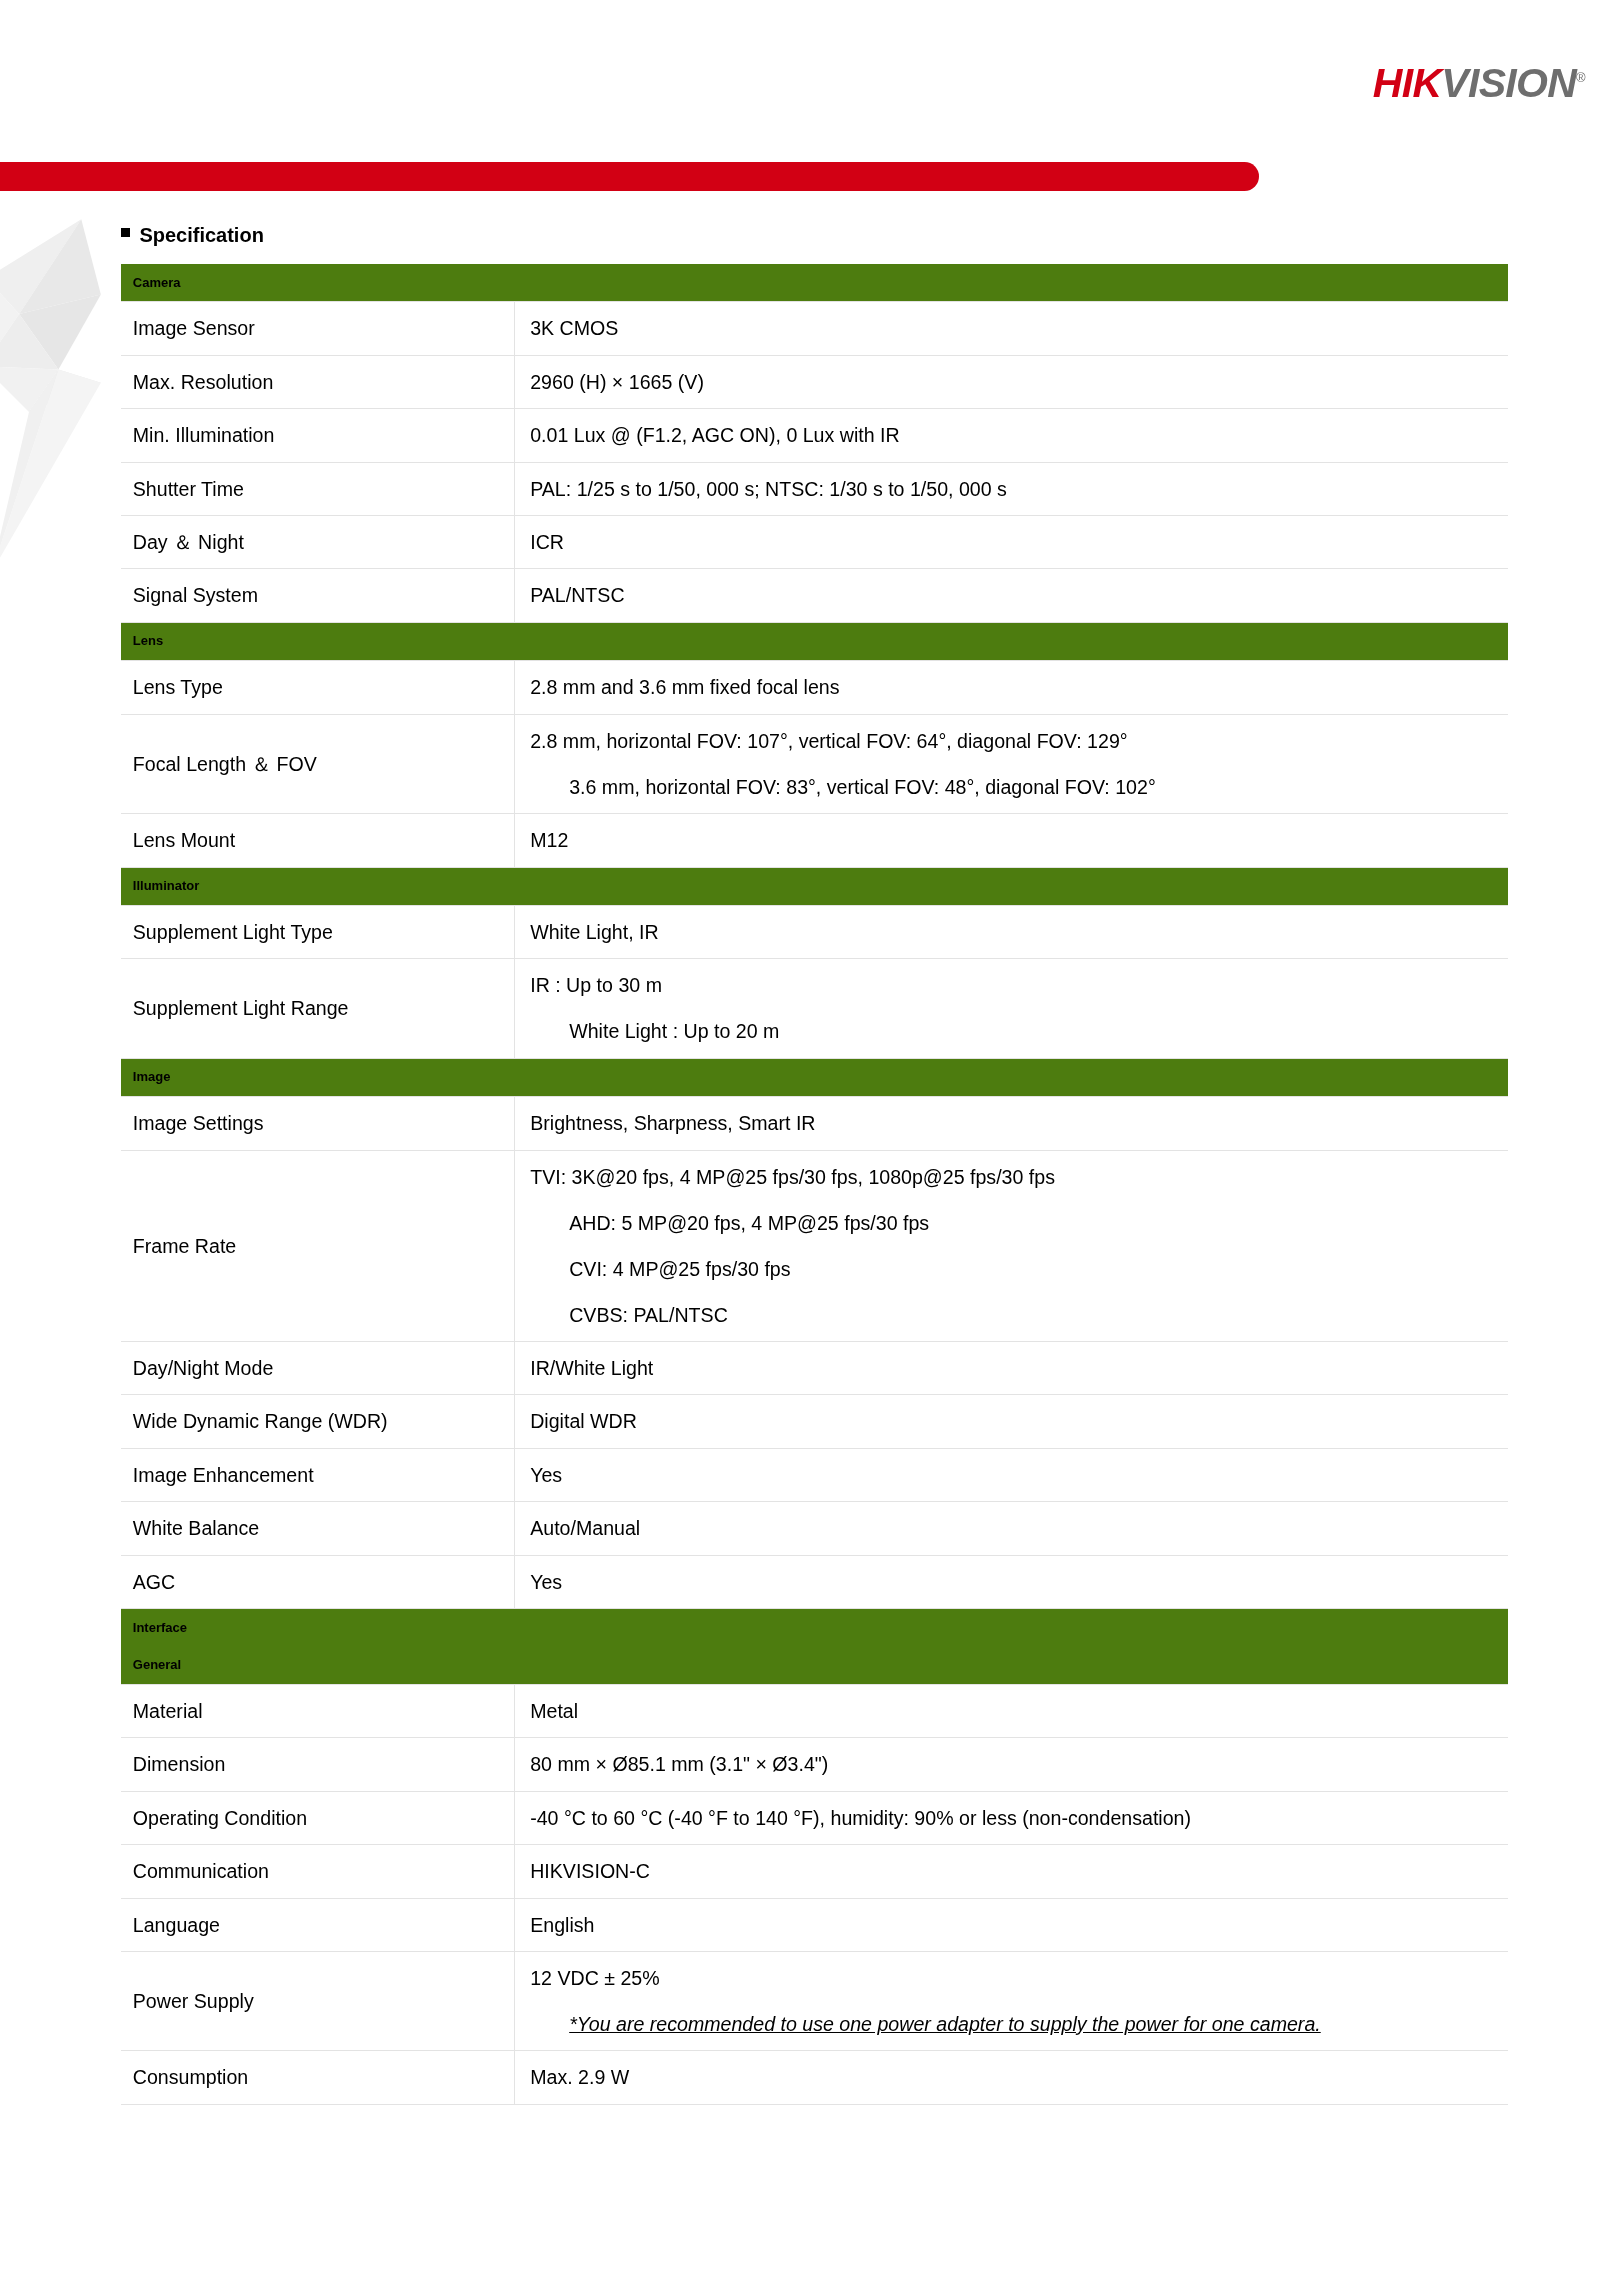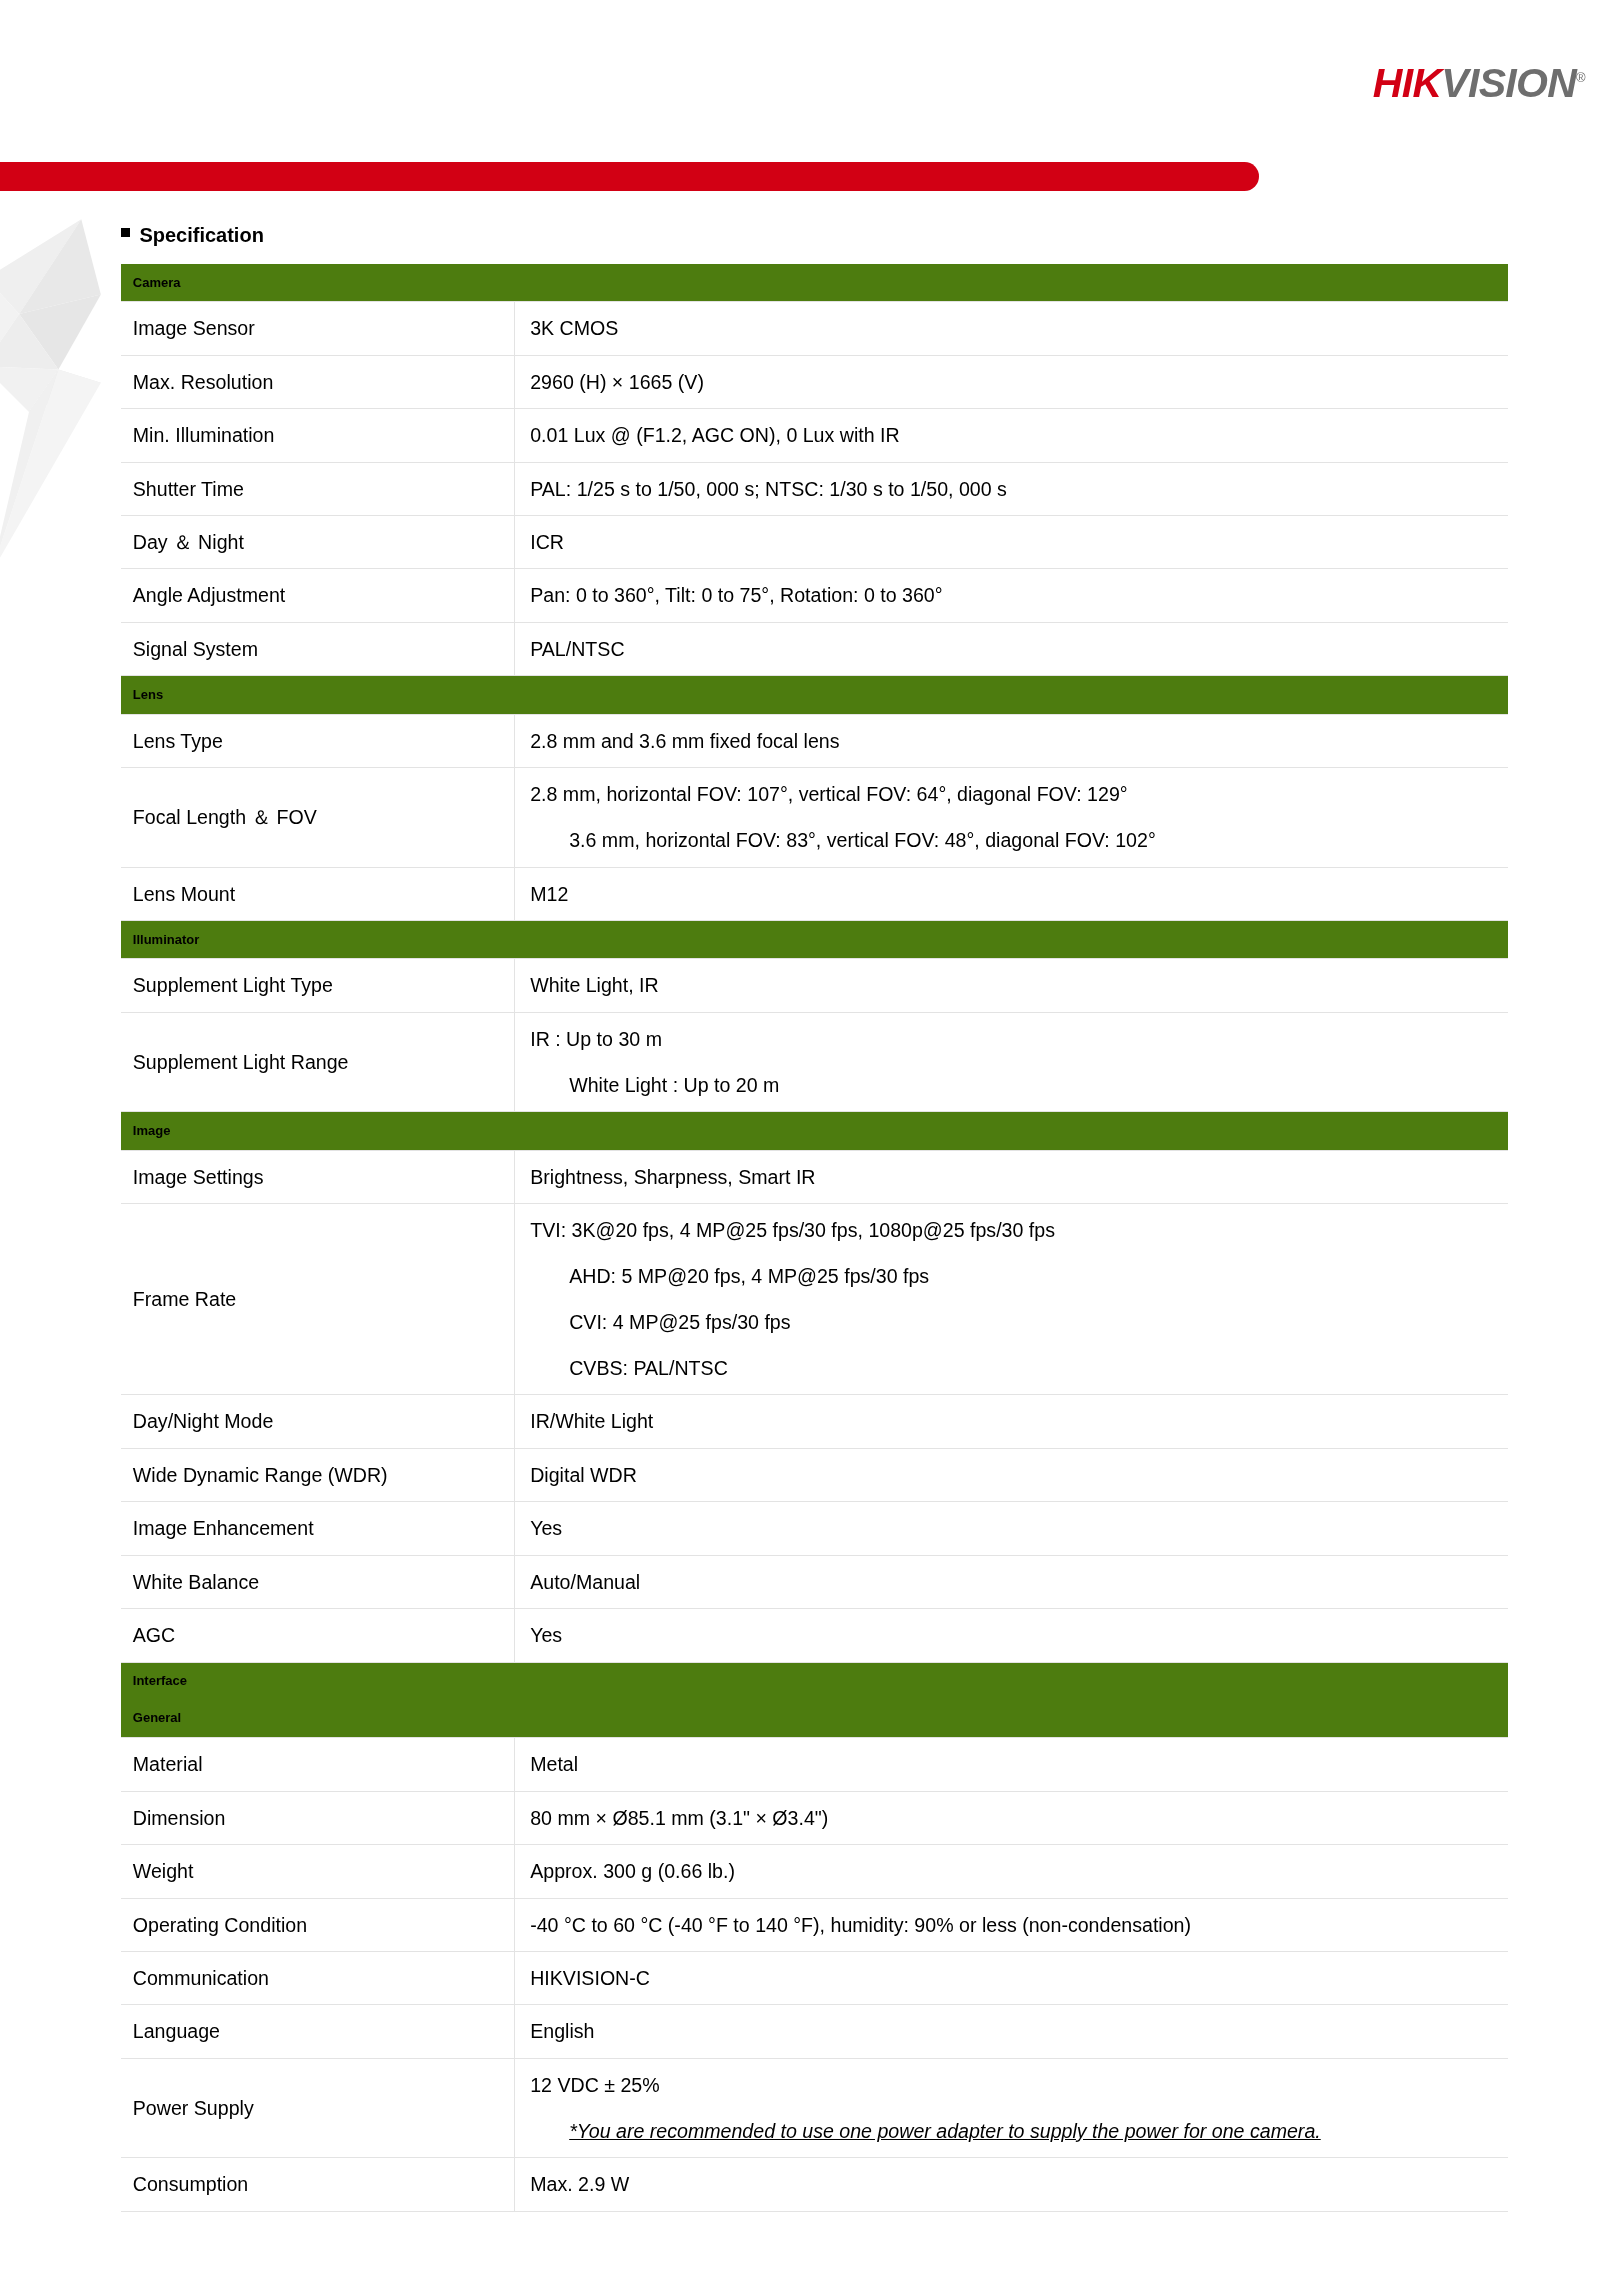--- a/index.html
+++ b/index.html
@@ -191,26 +191,20 @@
           <span class="line">PAL: 1/25 s to 1/50, 000 s; NTSC: 1/30 s to 1/50, 000 s</span>
         </td>
       </tr>
       <tr class="spec-row">
         <td class="label">Day ＆ Night</td>
         <td class="value">
           <span class="line">ICR</span>
         </td>
       </tr>
       <tr class="spec-row">
-        <td class="label">Angle Adjustment</td>
-        <td class="value">
-          <span class="line">Pan: 0 to 360°, Tilt: 0 to 75°, Rotation: 0 to 360°</span>
-        </td>
-      </tr>
-      <tr class="spec-row">
         <td class="label">Signal System</td>
         <td class="value">
           <span class="line">PAL/NTSC</span>
         </td>
       </tr>
       <tr class="section-row">
         <td colspan="2">Lens</td>
       </tr>
       <tr class="spec-row">
         <td class="label">Lens Type</td>
@@ -307,26 +301,20 @@
           <span class="line">Metal</span>
         </td>
       </tr>
       <tr class="spec-row">
         <td class="label">Dimension</td>
         <td class="value">
           <span class="line">80 mm × Ø85.1 mm (3.1" × Ø3.4")</span>
         </td>
       </tr>
       <tr class="spec-row">
-        <td class="label">Weight</td>
-        <td class="value">
-          <span class="line">Approx. 300 g (0.66 lb.)</span>
-        </td>
-      </tr>
-      <tr class="spec-row">
         <td class="label">Operating Condition</td>
         <td class="value">
           <span class="line">-40 °C to 60 °C (-40 °F to 140 °F), humidity: 90% or less (non-condensation)</span>
         </td>
       </tr>
       <tr class="spec-row">
         <td class="label">Communication</td>
         <td class="value">
           <span class="line">HIKVISION-C</span>
         </td>

